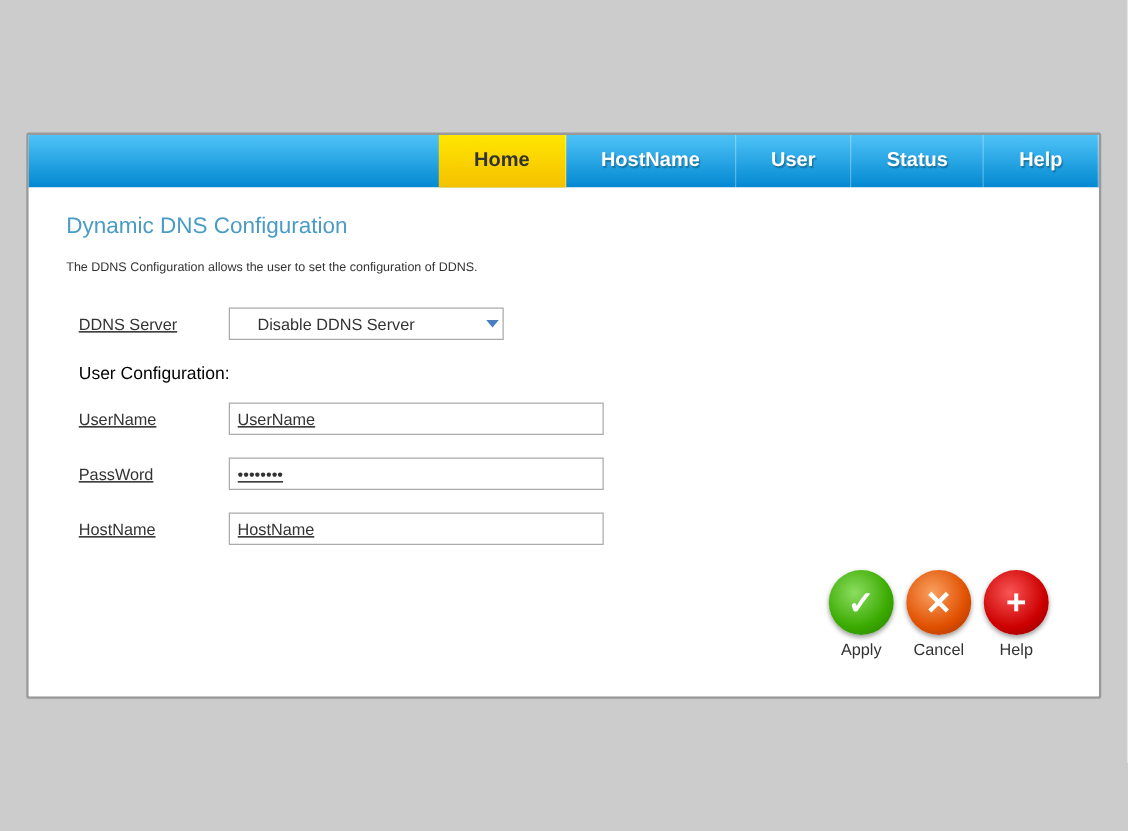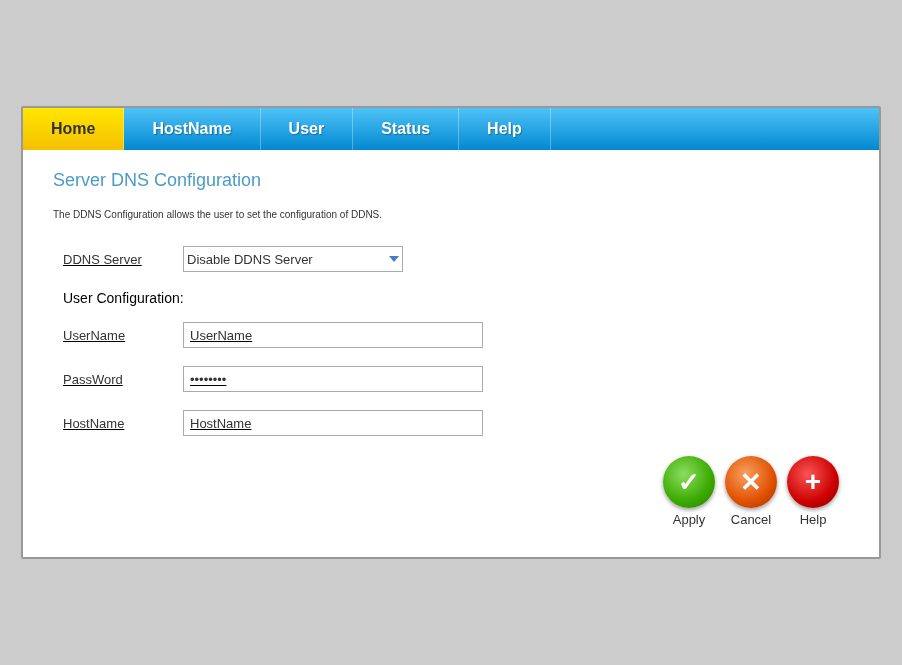--- a/index.html
+++ b/index.html
@@ -24,20 +24,21 @@
       background: #fff;
       border: 2px solid #999;
       border-radius: 2px;
     }
 
     
     .nav-bar {
       display: flex;
       background: linear-gradient(to bottom, #4fc3f7, #0288d1);
       height: 42px;
+      justify-content: flex-end;
     }
 
     .nav-item {
       display: flex;
       align-items: center;
       justify-content: center;
       padding: 0 28px;
       font-size: 16px;
       font-weight: bold;
       color: #fff;
@@ -109,21 +110,21 @@
 
     .form-select-wrapper {
       position: relative;
       display: inline-block;
     }
 
     .form-select {
       width: 220px;
       height: 26px;
       border: 1px solid #aaa;
-      padding: 2px 3px;
+      padding: 2px 22px;
       font-size: 13px;
       color: #333;
       background: #fff;
       appearance: none;
       -webkit-appearance: none;
       padding-right: 24px;
       cursor: pointer;
     }
 
     .select-arrow {
@@ -214,21 +215,21 @@
 
   <div class="nav-bar">
     <div class="nav-item active">Home</div>
     <div class="nav-item">HostName</div>
     <div class="nav-item">User</div>
     <div class="nav-item">Status</div>
     <div class="nav-item">Help</div>
   </div>
 
   <div class="content">
-    <h2 class="page-title">Server DNS Configuration</h2>
+    <h2 class="page-title">Dynamic DNS Configuration</h2>
     <p class="description">The DDNS Configuration allows the user to set the configuration of DDNS.</p>
 
     <div class="form-section">
 
       <div class="form-row">
         <div class="form-label">DDNS Server</div>
         <div class="form-select-wrapper">
           <select class="form-select">
             <option>Disable DDNS Server</option>
           </select>

